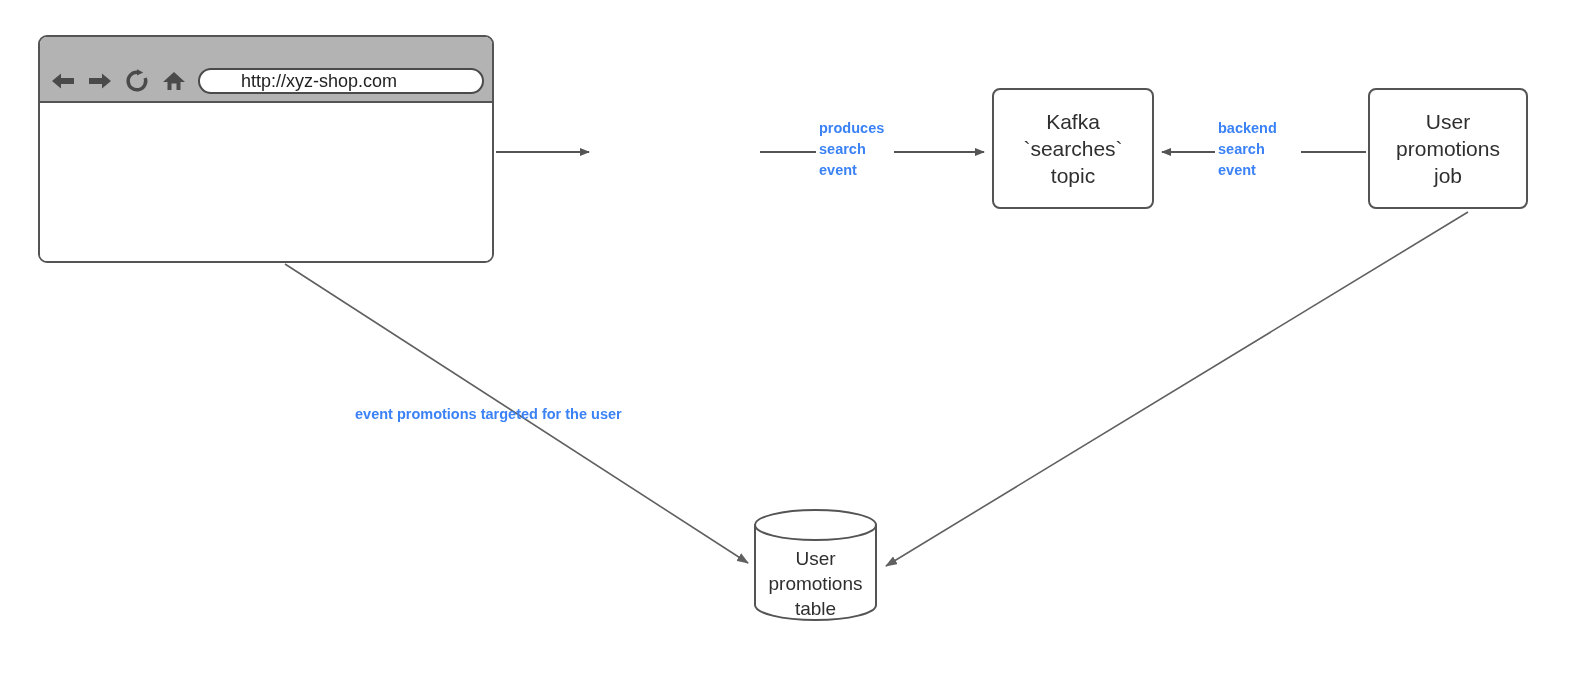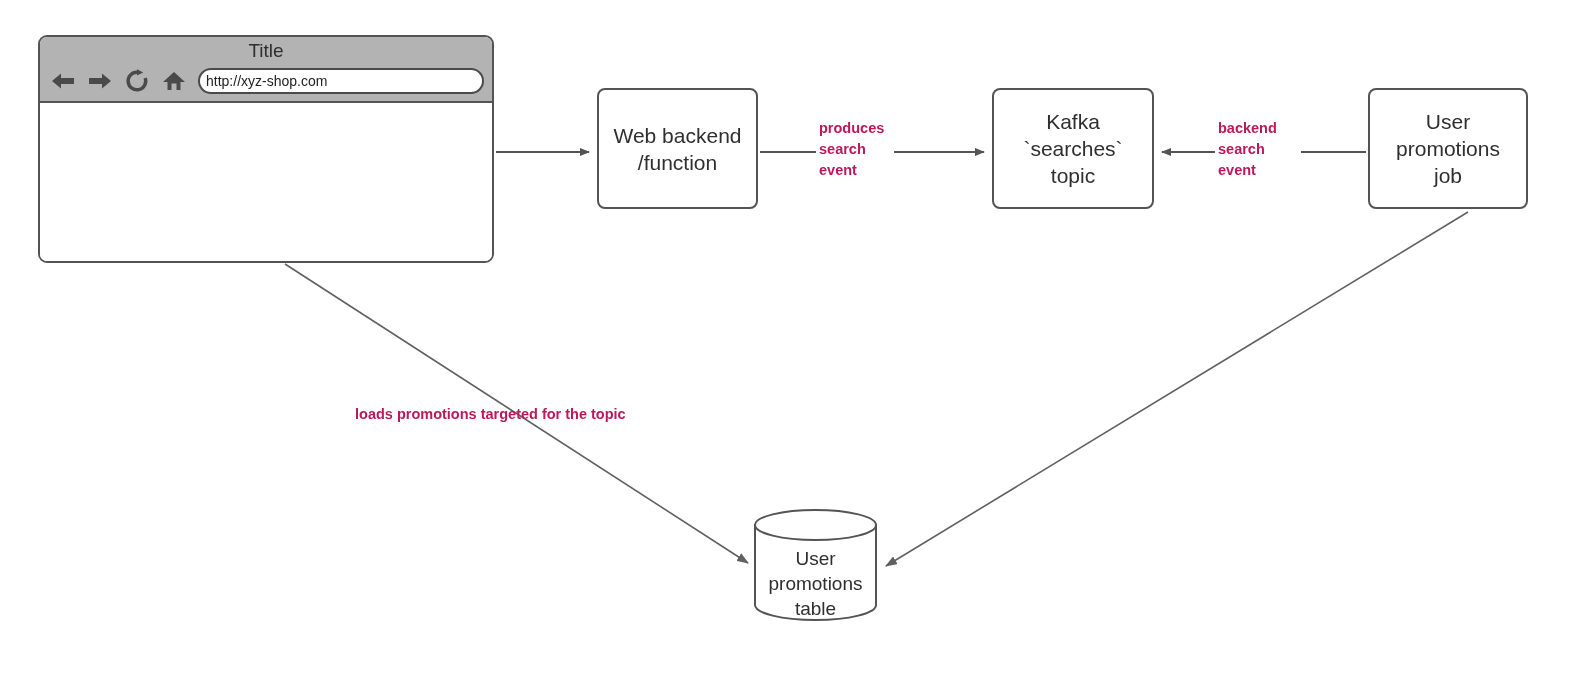--- a/index.html
+++ b/index.html
@@ -96,25 +96,26 @@
     background: #ffffff;
     border: 2px solid #4a4a4a;
     border-radius: 13px;
     display: flex;
     align-items: center;
     padding: 0 6px;
     box-sizing: border-box;
     min-width: 0;
   }
   .url-text {
-    font-size: 14px;
+    font-size: 18px;
     color: #222222;
     line-height: 22px;
     white-space: nowrap;
     overflow: hidden;
+    margin-left: 35px;
   }
   .browser-viewport {
     position: absolute;
     left: 0;
     top: 66px;
     right: 0;
     bottom: 0;
     background: #ffffff;
     border-radius: 0 0 7px 7px;
   }
@@ -166,21 +167,21 @@
     font-size: 19px;
     line-height: 25px;
     color: #2f2f2f;
     white-space: pre-line;
   }
   
   .edge-label {
     position: absolute;
     font-size: 14.5px;
     font-weight: bold;
-    color: #be185d;
+    color: #3b82f6;
     line-height: 21px;
     white-space: pre-line;
   }
   #label-produces { left: 819px; top: 118px; text-align: left; }
   #label-consumes { left: 1218px; top: 118px; text-align: left; }
   #label-loads    { left: 355px; top: 404px; white-space: nowrap; }
   #label-updates  { left: 1032px; top: 379px; white-space: nowrap; }
 </style>
 </head>
 <body>
@@ -205,21 +206,20 @@
     <line class="edge-line" x1="1366" y1="152" x2="1301" y2="152"></line>
     <line class="edge-line" x1="1215" y1="152" x2="1162" y2="152" marker-end="url(#arrowhead)"></line>
 
     <line class="edge-line-thin" x1="285" y1="264" x2="748" y2="563" marker-end="url(#arrowhead-thin)"></line>
 
     <line class="edge-line-thin" x1="1468" y1="212" x2="886" y2="566" marker-end="url(#arrowhead-thin)"></line>
   </svg>
 
   <div class="browser">
     <div class="browser-chrome">
-      <div class="browser-title">Title</div>
       <div class="browser-toolbar">
 
         <span class="nav-icon">
           <svg width="26" height="22" viewBox="0 0 26 22" xmlns="http://www.w3.org/2000/svg">
             <path d="M2 11 L11 3.5 L11 8 L24 8 L24 14 L11 14 L11 18.5 Z" fill="#4a4a4a"></path>
           </svg>
         </span>
 
         <span class="nav-icon">
           <svg width="26" height="22" viewBox="0 0 26 22" xmlns="http://www.w3.org/2000/svg">
@@ -241,24 +241,20 @@
         </span>
 
         <span class="url-bar">
           <span class="url-text" title="Enter URL">http://xyz-shop.com</span>
         </span>
       </div>
     </div>
     <div class="browser-viewport"></div>
   </div>
 
-  <div class="node-box" id="node-web-backend">
-    <span class="label" style="white-space:pre-line">Web backend
-/function</span>
-  </div>
 
   <div class="node-box" id="node-kafka-topic">
     <span class="label" style="white-space:pre-line">Kafka
 `searches`
 topic</span>
   </div>
 
   <div class="node-box" id="node-promo-job">
     <span class="label" style="white-space:pre-line">User
 promotions
@@ -276,16 +272,16 @@
   </div>
 
   <div class="edge-label" id="label-produces">produces
 search
 event</div>
 
   <div class="edge-label" id="label-consumes">backend
 search
 event</div>
 
-  <div class="edge-label" id="label-loads">loads promotions targeted for the topic</div>
+  <div class="edge-label" id="label-loads">event promotions targeted for the user</div>
 
 
 </div>
 
 </body></html>

